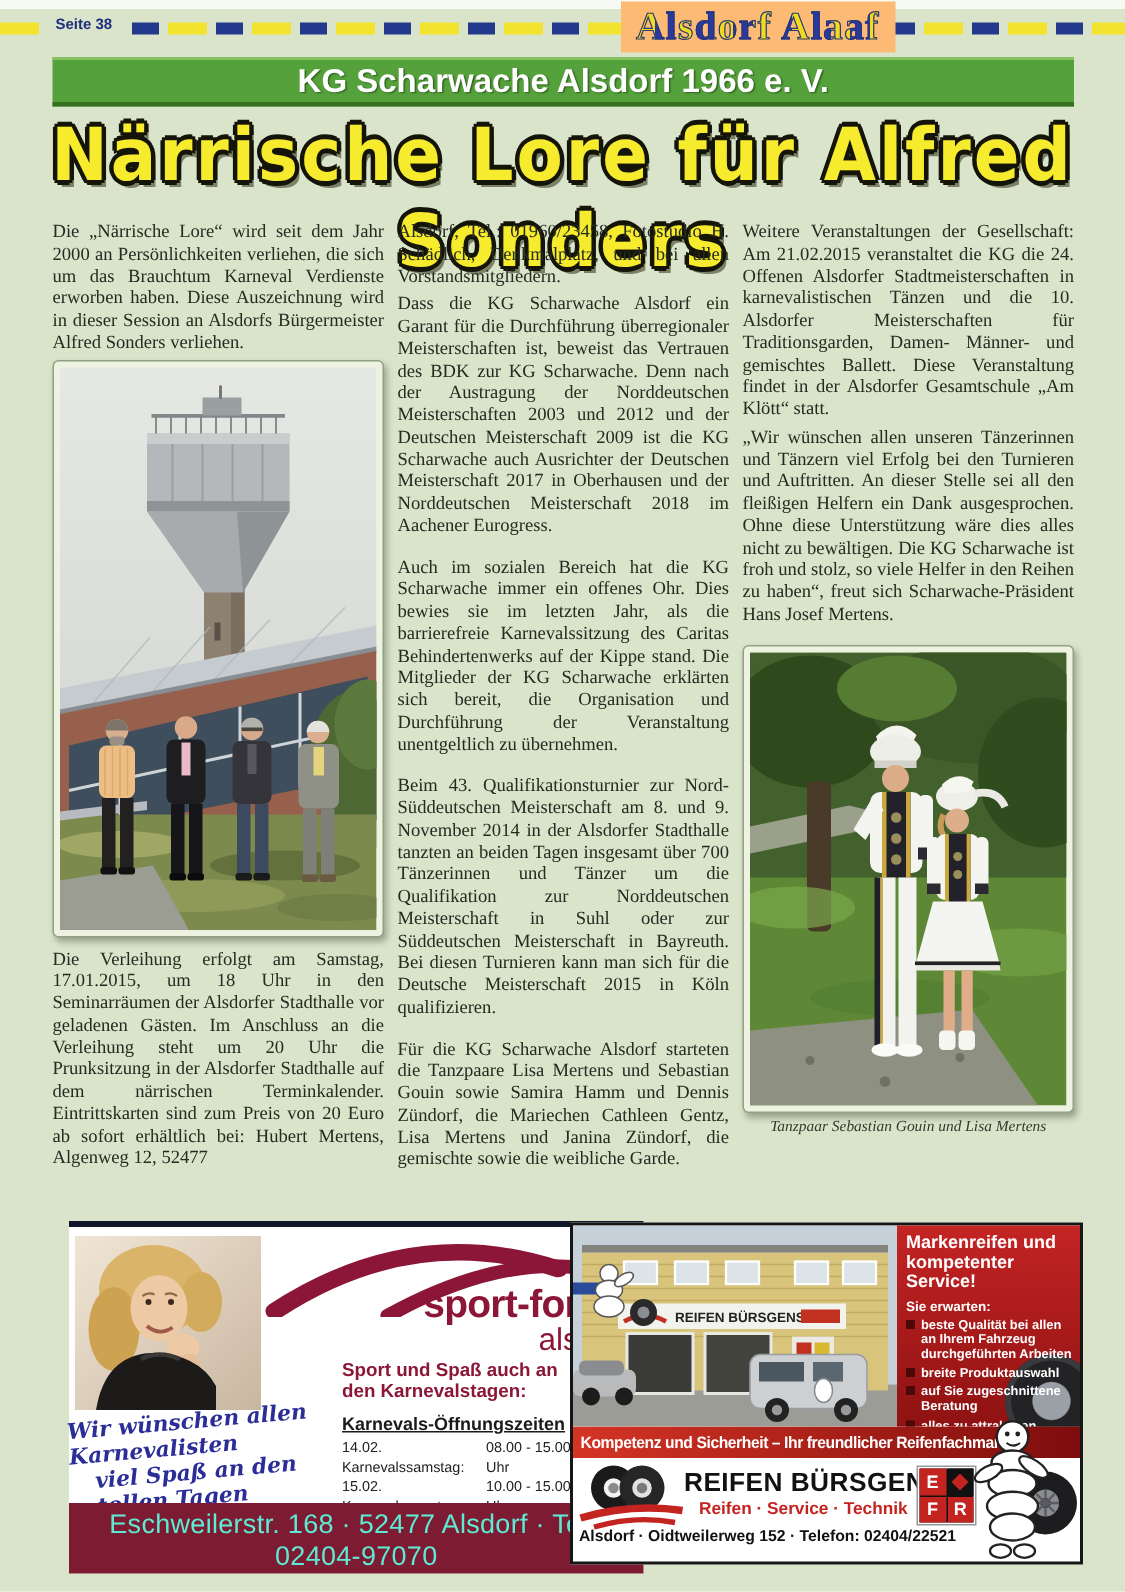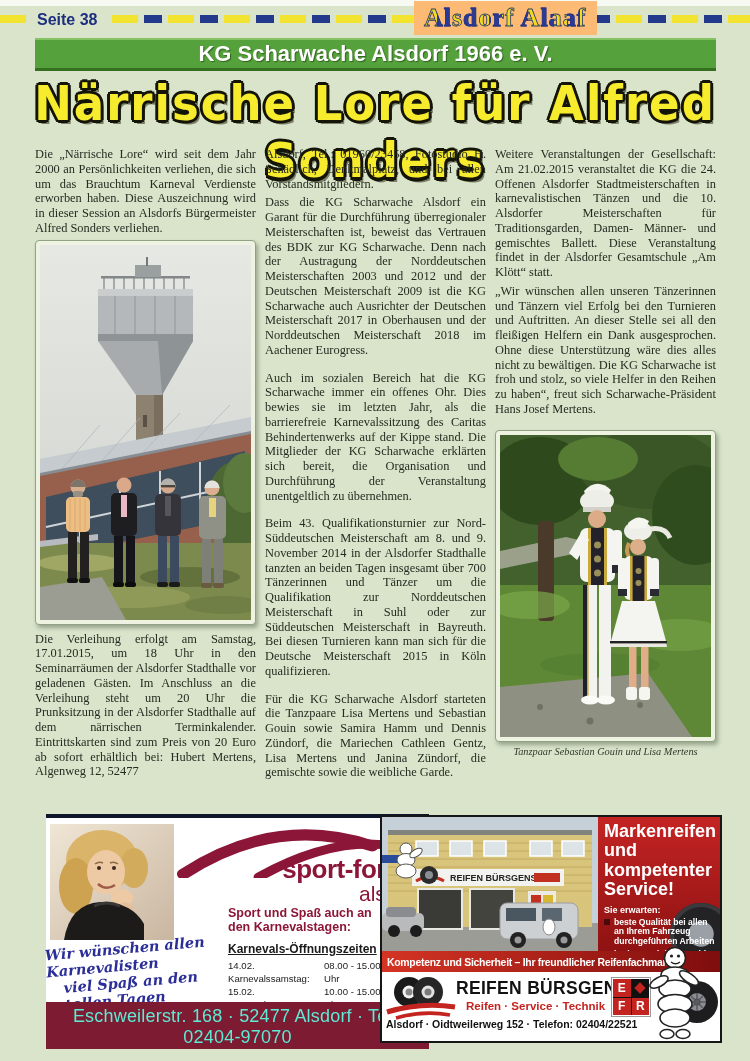--- a/index.html
+++ b/index.html
@@ -3,21 +3,21 @@
 <meta charset="utf-8">
 <style>
   html,body{margin:0;padding:0;}
   #page{position:relative;width:750px;height:1061px;background:#d9e4cb;overflow:hidden;
         font-family:"Liberation Sans",sans-serif;}
   .top-white{position:absolute;top:0;left:0;width:750px;height:6px;background:#f7faf2;}
   
   .dash-line{position:absolute;top:15px;left:0;width:750px;height:8px;
     background:repeating-linear-gradient(90deg,#f2e32e 0 26px,rgba(0,0,0,0) 26px 32px,#233a8c 32px 50px,rgba(0,0,0,0) 50px 56px);}
   .seite{position:absolute;top:9px;left:28px;z-index:2;background:#d9e4cb;padding:2px 9px;
-    color:#1d2f7d;font-weight:bold;font-size:16px;text-align:center;}
+    color:#1d2f7d;font-weight:bold;font-size:10px;text-align:center;}
   .masthead{position:absolute;top:1px;left:414px;z-index:2;background:#fdba74;padding:2px 10px;}
   .masthead span{font-family:"Liberation Serif",serif;font-weight:bold;font-size:26px;letter-spacing:1px;
     background:repeating-linear-gradient(90deg,#f0dc1c 0 13px,#2a3a9a 13px 26px);
     -webkit-background-clip:text;background-clip:text;color:transparent;
     -webkit-text-stroke:0.8px #27357f;}
   .banner{position:absolute;top:38px;left:35px;width:681px;height:28px;background:#55a13b;
     border-top:2px solid #85c263;border-bottom:3px solid #34701f;
     display:flex;align-items:center;justify-content:center;
     color:#fff;font-weight:bold;font-size:22px;text-shadow:1px 1px 1px rgba(20,50,10,.55);}
   .headline{position:absolute;top:79px;left:0;width:750px;text-align:center;
@@ -60,21 +60,21 @@
     padding-top:4px;box-sizing:border-box;}
   .sfa{color:#5eead4;font-size:18px;letter-spacing:.2px;}
   .sfw{color:#dcc2c2;font-size:13.5px;margin-top:1px;}
   
   .ad-right{position:absolute;top:815px;left:380px;width:342px;height:228px;background:#fff;
     border:2px solid #161616;box-sizing:border-box;}
   .br-top{display:flex;height:134px;}
   .br-photo{width:216px;height:134px;flex:0 0 216px;}
   .br-panel{flex:1;background:linear-gradient(180deg,#c42424,#8f1212);color:#fff;
     padding:5px 5px 0 6px;position:relative;overflow:hidden;}
-  .bt1{font-size:18px;font-weight:bold;line-height:1.08;position:relative;z-index:2;}
+  .bt1{font-size:12px;font-weight:bold;line-height:1.08;position:relative;z-index:2;}
   .bex{font-size:9px;font-weight:bold;margin-top:5px;position:relative;z-index:2;}
   .br-panel ul{list-style:none;margin:3px 0 0 0;padding:0;position:relative;z-index:2;}
   .br-panel li{font-size:8.6px;font-weight:bold;line-height:1.12;margin-bottom:3px;
     padding-left:10px;position:relative;}
   .br-panel li::before{content:"";position:absolute;left:0;top:1px;width:6px;height:6px;background:#4d0808;}
   .panel-tire{position:absolute;right:-12px;bottom:-14px;width:62px;height:62px;border-radius:50%;
     background:radial-gradient(circle,#9aa0a6 0 28%,#232326 30% 100%);z-index:1;
     box-shadow:inset 0 0 0 4px #3a3a3e;}
   .br-banner{height:21px;background:linear-gradient(90deg,#d43424,#7e0d0d);color:#fff;font-weight:bold;
     font-size:11px;letter-spacing:-.3px;display:flex;align-items:center;padding-left:5px;

